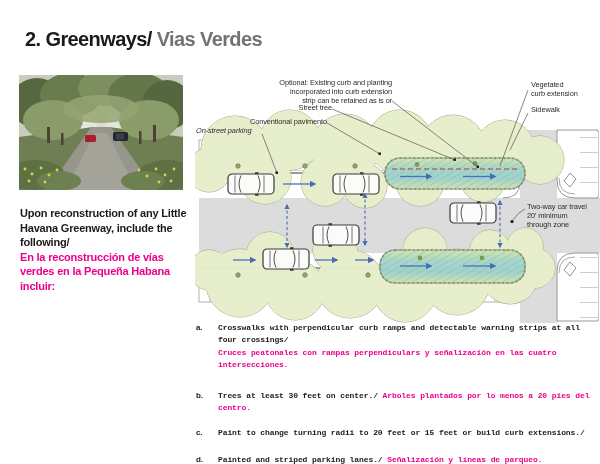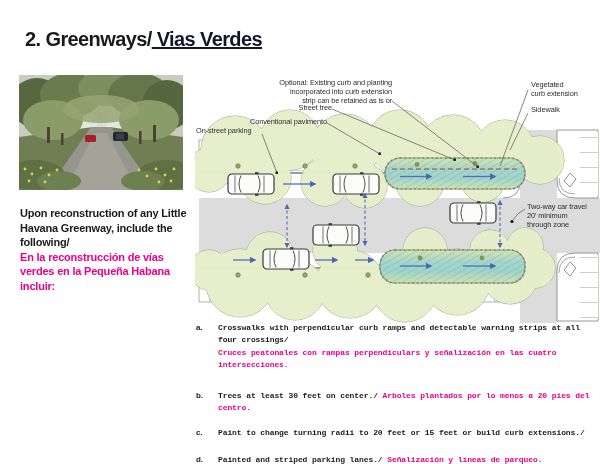--- a/index.html
+++ b/index.html
@@ -2,21 +2,21 @@
 <html><head>
 <meta charset="utf-8">
 <style>
   html,body{margin:0;padding:0;background:#ffffff;}
   #page{position:relative;width:600px;height:464px;background:#ffffff;overflow:hidden;
         font-family:"Liberation Sans",sans-serif;color:#1a1a1a;}
 
   
   .title{position:absolute;left:25px;top:28px;font-size:20px;font-weight:bold;
          letter-spacing:-0.6px;white-space:nowrap;}
-  .title .pink{color:#0f172a;text-decoration:underline;}
+  .title .pink{color:#737373;}
 
   
   .photo{position:absolute;left:19px;top:75px;width:164px;height:115px;}
 
   
   .intro{position:absolute;left:20px;top:206px;width:178px;font-size:11px;
          font-weight:bold;line-height:1.32;letter-spacing:-0.2px;}
   .intro .es{color:#ec008c;margin-top:31px;}
 
   
@@ -282,21 +282,21 @@
       </g>
     </svg>
 
     <div class="lbl r" style="left:35px;top:1px;width:162px;">
       <div>Optional: Existing curb and planting</div>
       <div>incorporated into curb extension</div>
       <div>strip can be retained as is or</div>
     </div>
     <div class="lbl r" style="left:75px;top:26px;width:62px;">Street tree</div>
     <div class="lbl r" style="left:30px;top:40px;width:102px;">Conventional pavimento</div>
-    <div class="lbl" style="left:1px;top:49px;width:80px;">On-street parking</div>
+    <div class="lbl" style="left:1px;top:49px;width:80px;font-style:italic;">On-street parking</div>
     <div class="lbl" style="left:336px;top:3px;width:68px;">
       <div>Vegetated</div>
       <div>curb extension</div>
     </div>
     <div class="lbl" style="left:336px;top:28px;width:60px;">Sidewalk</div>
     <div class="lbl" style="left:332px;top:125px;width:74px;">
       <div>Two-way car travel</div>
       <div>20' minimum</div>
       <div>through zone</div>
     </div>

